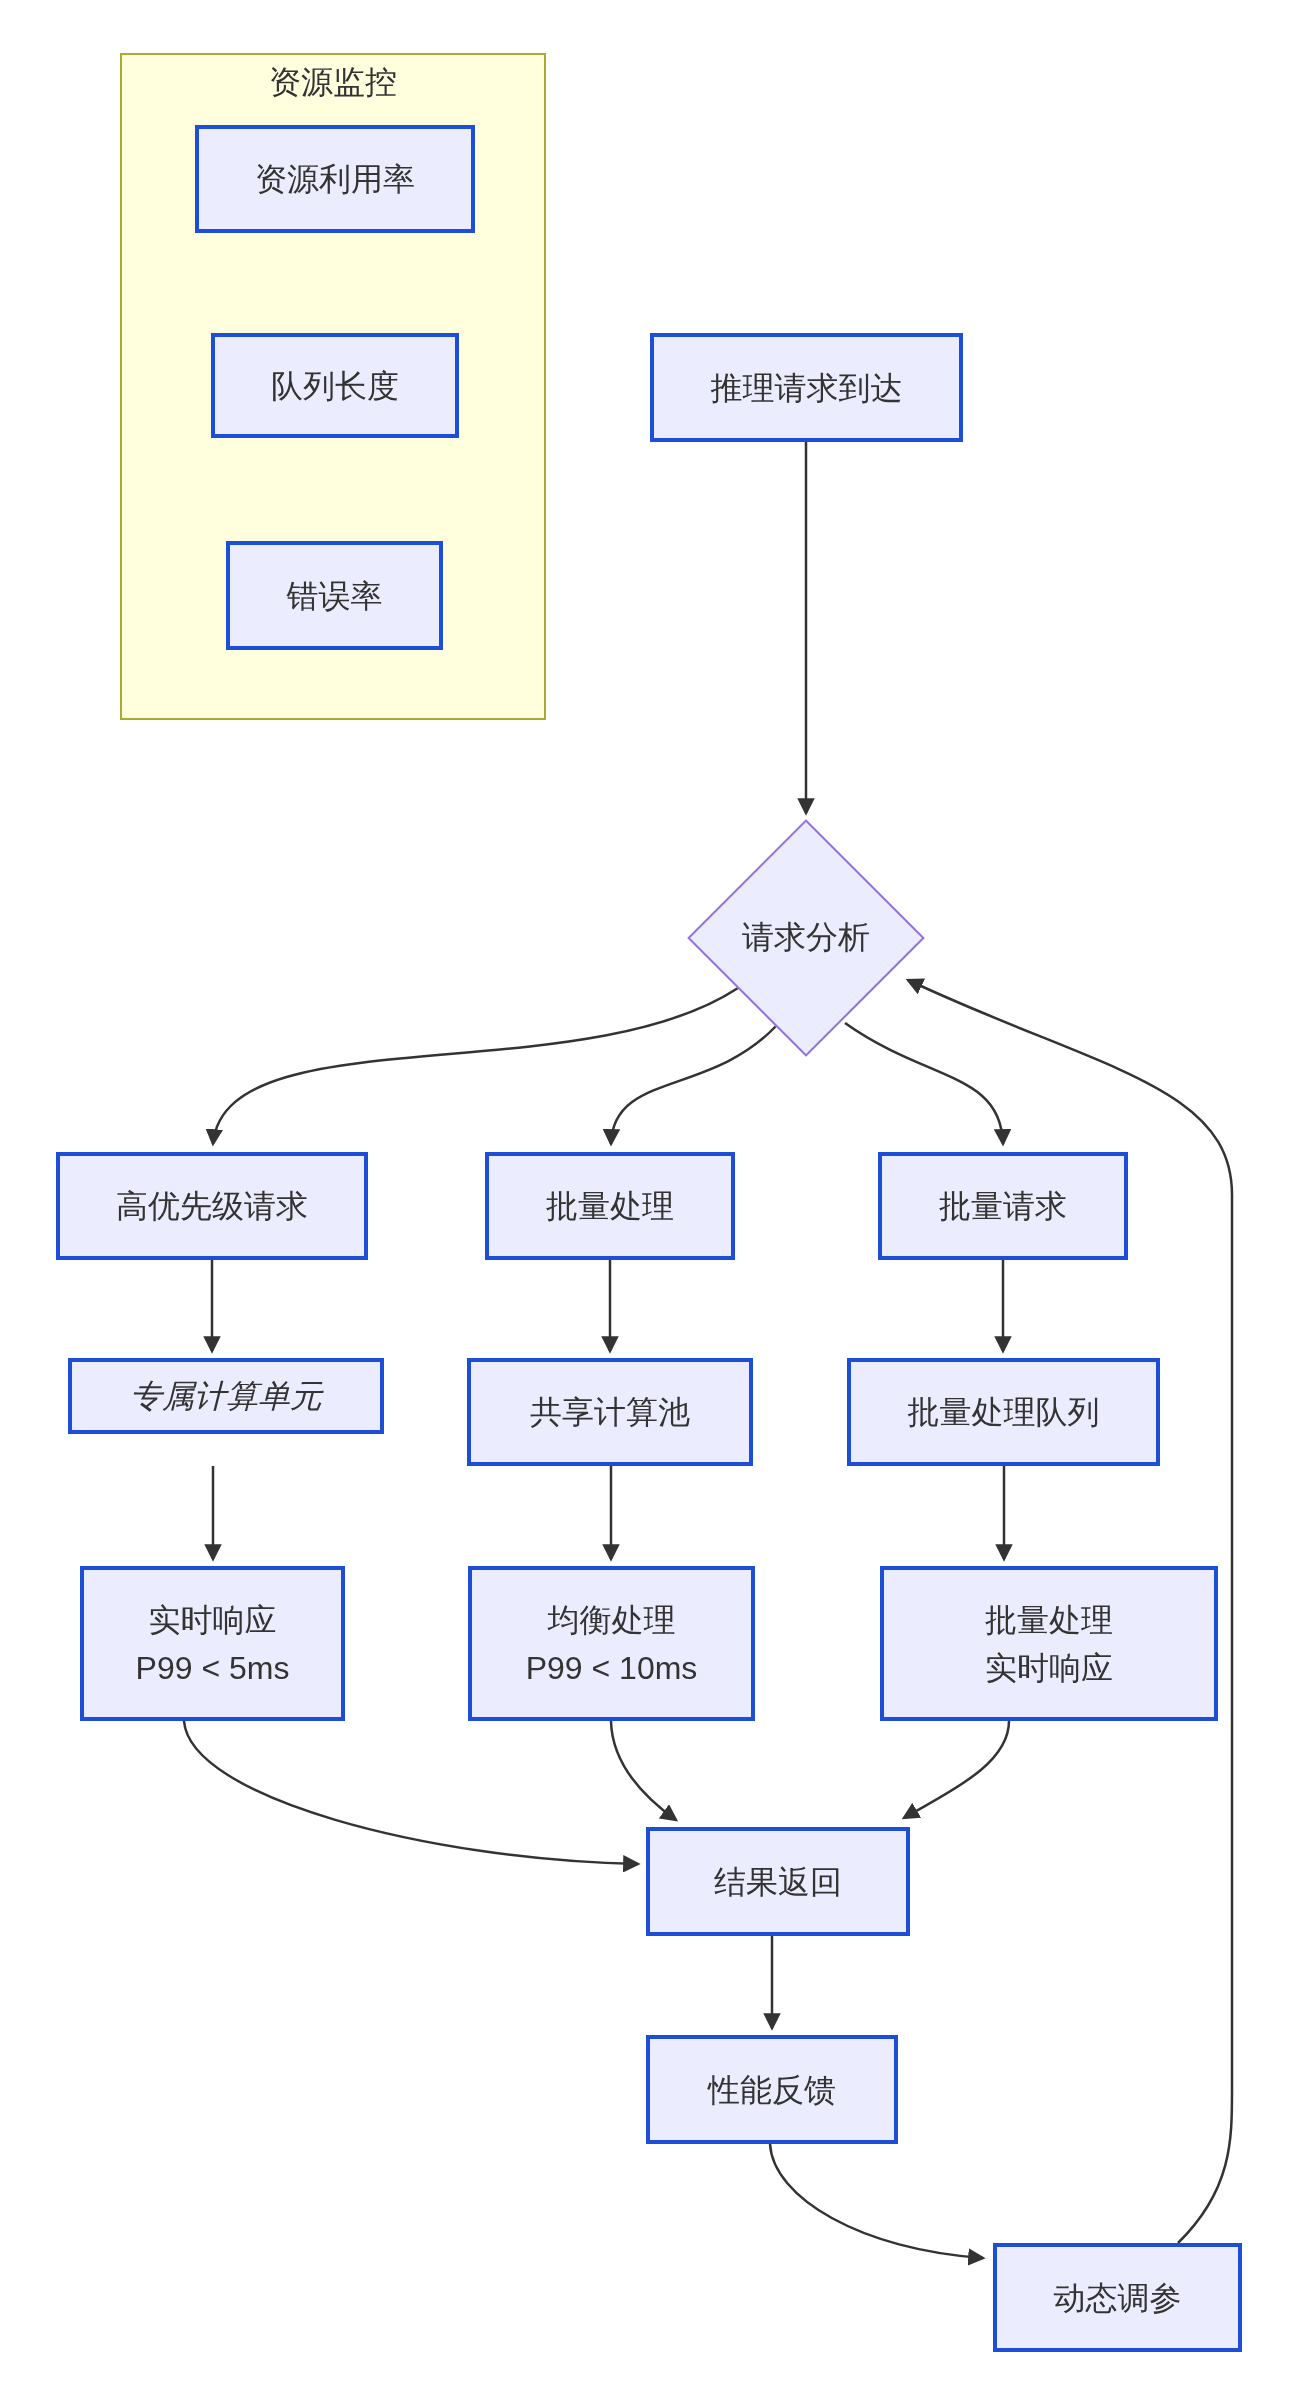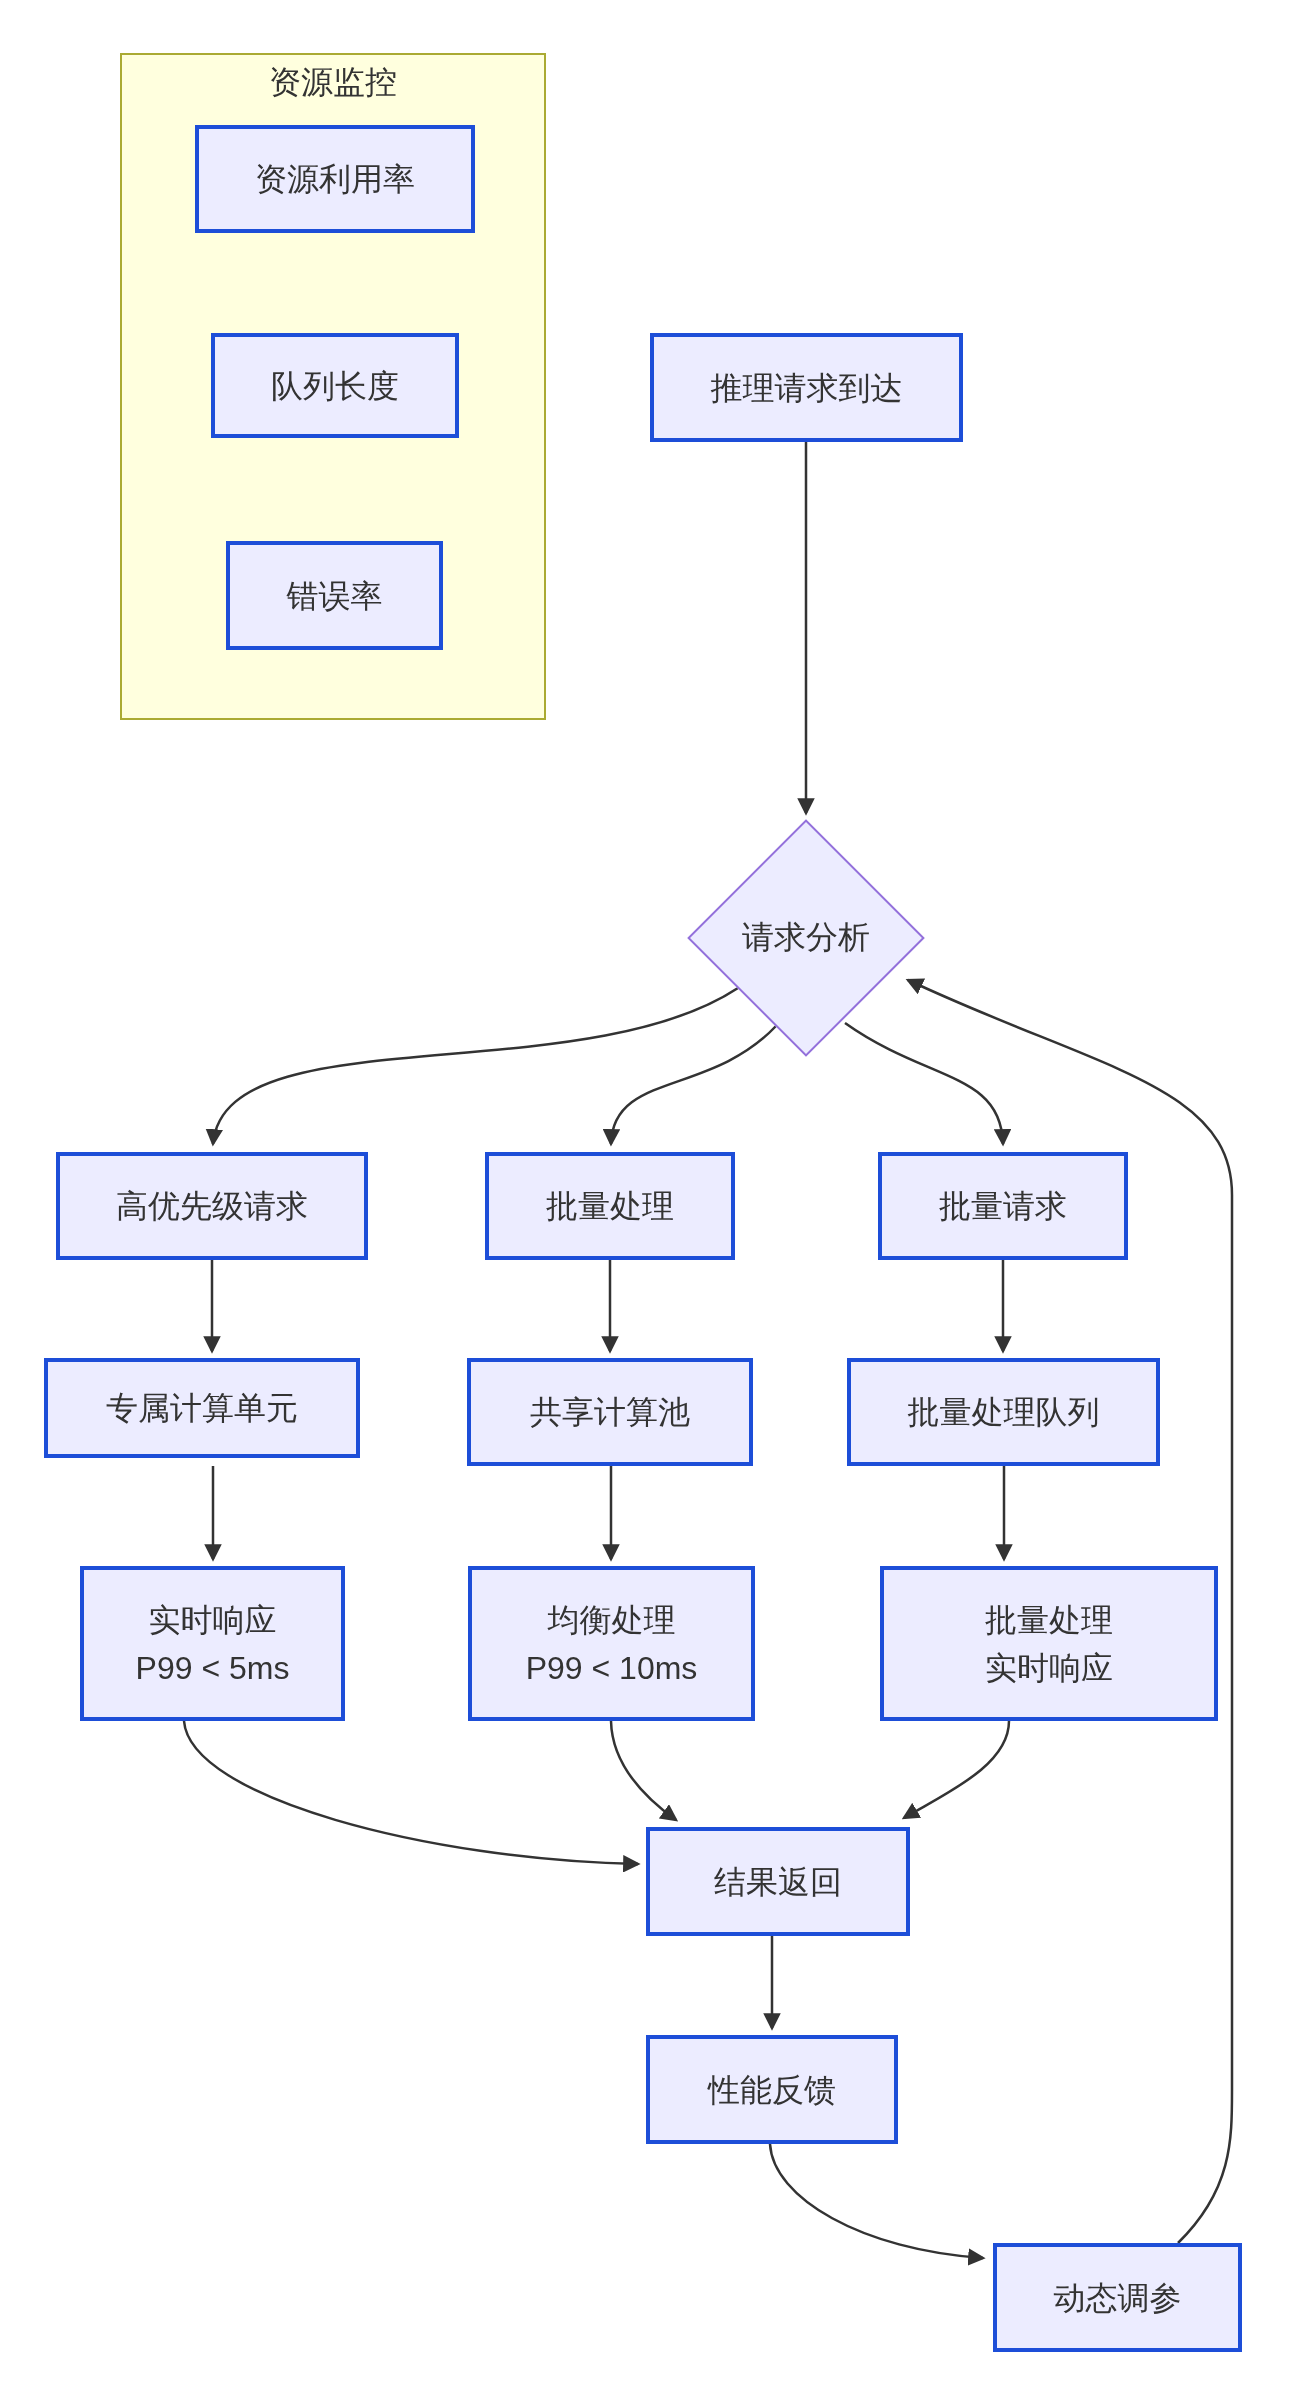--- a/index.html
+++ b/index.html
@@ -89,21 +89,21 @@
   <div class="node" style="left:56px;top:1152px;width:312px;height:108px;">
     <span>高优先级请求</span>
   </div>
   <div class="node" style="left:485px;top:1152px;width:250px;height:108px;">
     <span>批量处理</span>
   </div>
   <div class="node" style="left:878px;top:1152px;width:250px;height:108px;">
     <span>批量请求</span>
   </div>
 
-  <div class="node" style="left:44px;top:1358px;width:316px;height:100px;">
+  <div class="node" style="left:68px;top:1358px;width:316px;height:76px;font-style:italic;">
     <span>专属计算单元</span>
   </div>
   <div class="node" style="left:467px;top:1358px;width:286px;height:108px;">
     <span>共享计算池</span>
   </div>
   <div class="node" style="left:847px;top:1358px;width:313px;height:108px;">
     <span>批量处理队列</span>
   </div>
 
   <div class="node" style="left:80px;top:1566px;width:265px;height:155px;">

